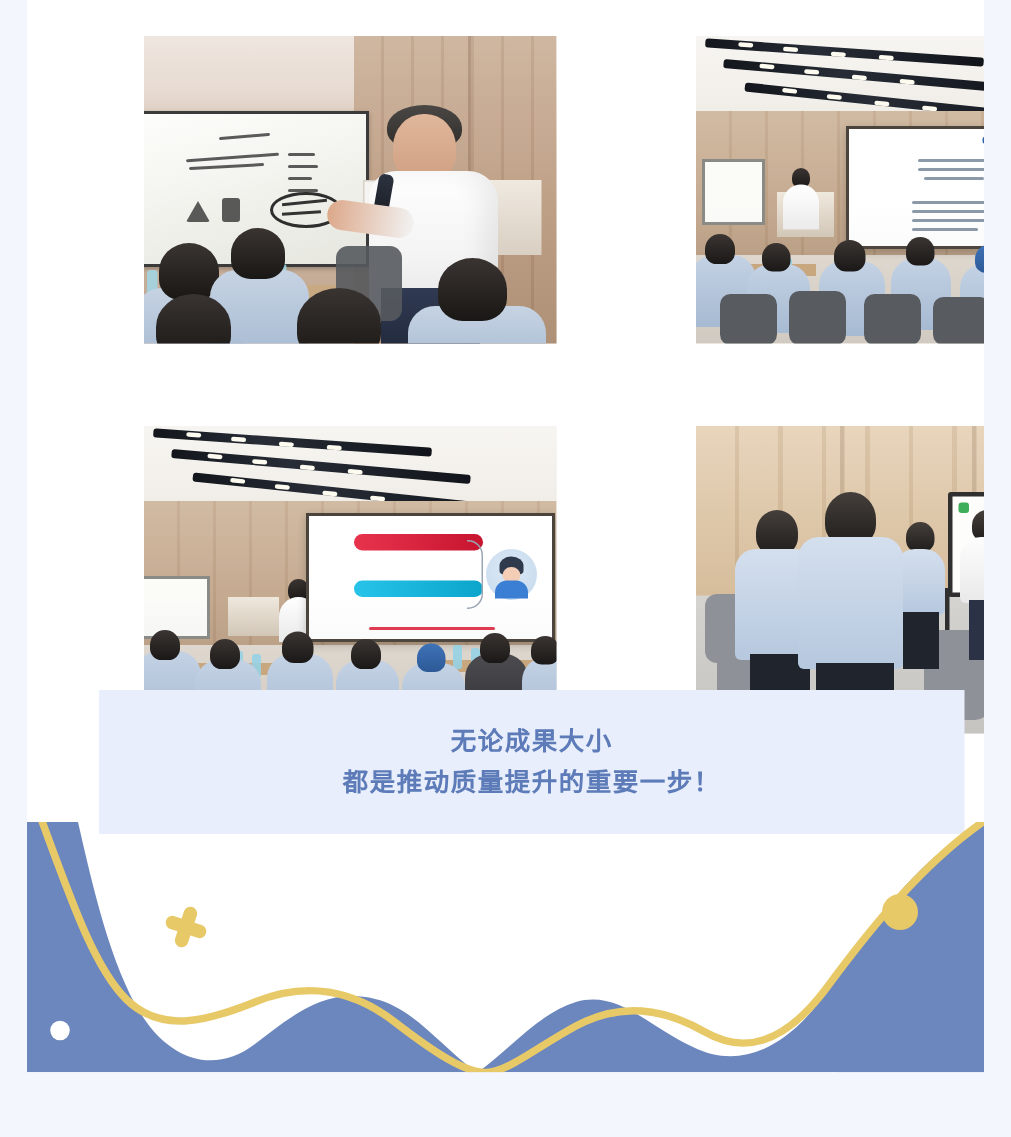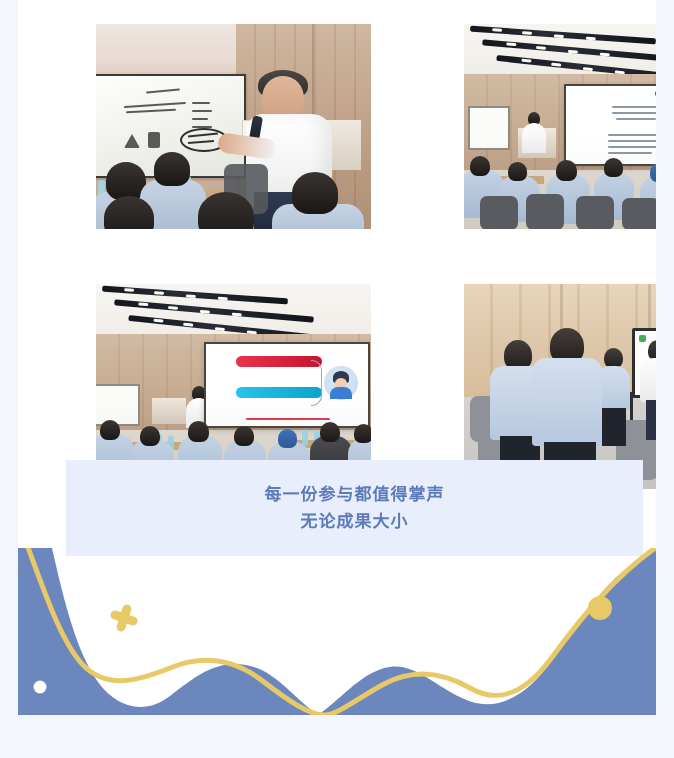--- a/index.html
+++ b/index.html
@@ -492,22 +492,22 @@
         <div class="person">
           <div class="h" style="left:86px;top:44px;width:34px;height:36px;"></div>
           <div class="b" style="left:68px;top:74px;width:70px;height:88px;"></div>
           <div class="lg" style="left:80px;top:158px;width:52px;height:47px;"></div>
         </div>
       </figure>
     </div>
   </div>
 
   <div class="caption-panel">
-    <div class="caption-line">每一份参与都值得掌声</div>
     <div class="caption-line">无论成果大小</div>
+    <div class="caption-line">都是推动质量提升的重要一步！</div>
   </div>
 
   <div class="footer-deco">
     <svg width="638" height="167" viewBox="0 0 638 167" xmlns="http://www.w3.org/2000/svg">
 
       <path d="M638,8 L638,167 L540,167 C560,120 590,60 638,8 Z" fill="#9cb2d6"></path>
 
       <path d="M0,0 L0,167 L638,167 L638,0
                C590,26 560,74 534,112
                C508,150 476,166 444,150

